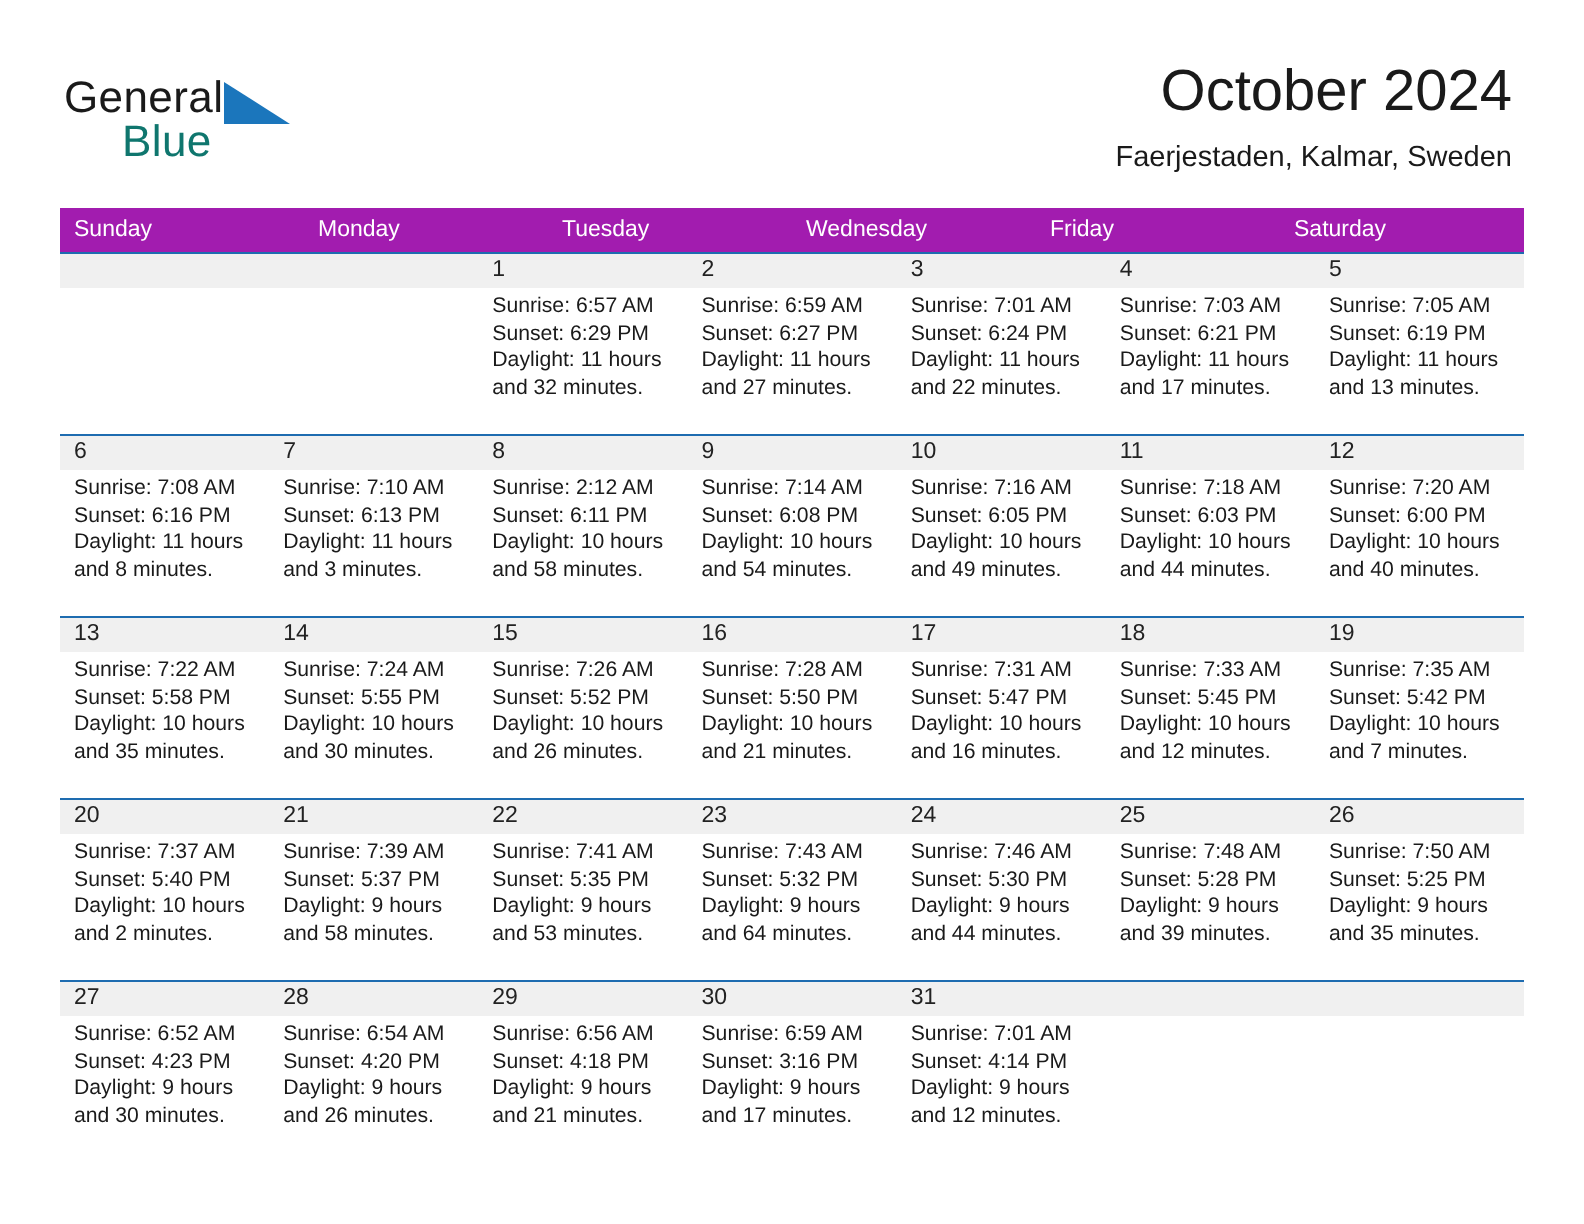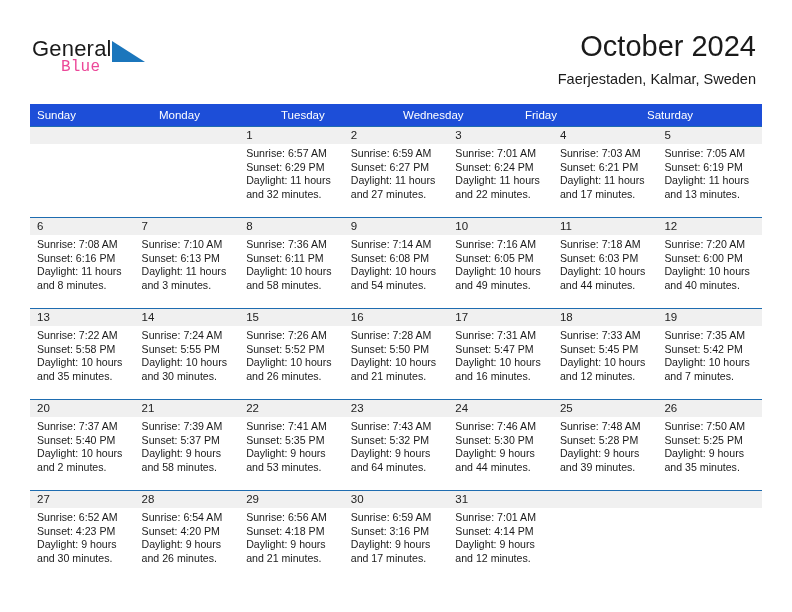--- a/index.html
+++ b/index.html
@@ -42,24 +42,24 @@
     top: 0;
     font-size: 22px;
     letter-spacing: 0.2px;
     color: #1a1a1a;
     font-family: "Liberation Sans", sans-serif;
   }
   .brand-blue {
     position: absolute;
     left: 29px;
     top: 22px;
-    font-size: 16px;
+    font-size: 22px;
     letter-spacing: 0.2px;
-    color: #ec4899;
-    font-family: Liberation Mono, monospace;
+    color: #0f766e;
+    font-family: Liberation Sans, sans-serif;
   }
   .brand-mark {
     position: absolute;
     left: 80px;
     top: 5px;
     width: 33px;
     height: 21px;
   }
 
   .title-block {
@@ -85,21 +85,21 @@
 
   
   .calendar {
     position: absolute;
     left: 30px;
     top: 104px;
     width: 732px;
   }
   .weekdays {
     display: flex;
-    background: #1d4ed8;
+    background: #a21caf;
     height: 22px;
   }
   .weekday {
     flex: 1 1 0;
     color: #ffffff;
     font-size: 11.5px;
     line-height: 22px;
     padding-left: 7px;
     box-sizing: border-box;
     white-space: nowrap;
@@ -270,21 +270,21 @@
           <div class="daylines">
             <div class="dayline">Sunrise: 7:10 AM</div>
             <div class="dayline">Sunset: 6:13 PM</div>
             <div class="dayline">Daylight: 11 hours</div>
             <div class="dayline">and 3 minutes.</div>
           </div>
         </div>
         <div class="day">
           <div class="daynum">8</div>
           <div class="daylines">
-            <div class="dayline">Sunrise: 7:36 AM</div>
+            <div class="dayline">Sunrise: 2:12 AM</div>
             <div class="dayline">Sunset: 6:11 PM</div>
             <div class="dayline">Daylight: 10 hours</div>
             <div class="dayline">and 58 minutes.</div>
           </div>
         </div>
         <div class="day">
           <div class="daynum">9</div>
           <div class="daylines">
             <div class="dayline">Sunrise: 7:14 AM</div>
             <div class="dayline">Sunset: 6:08 PM</div>

